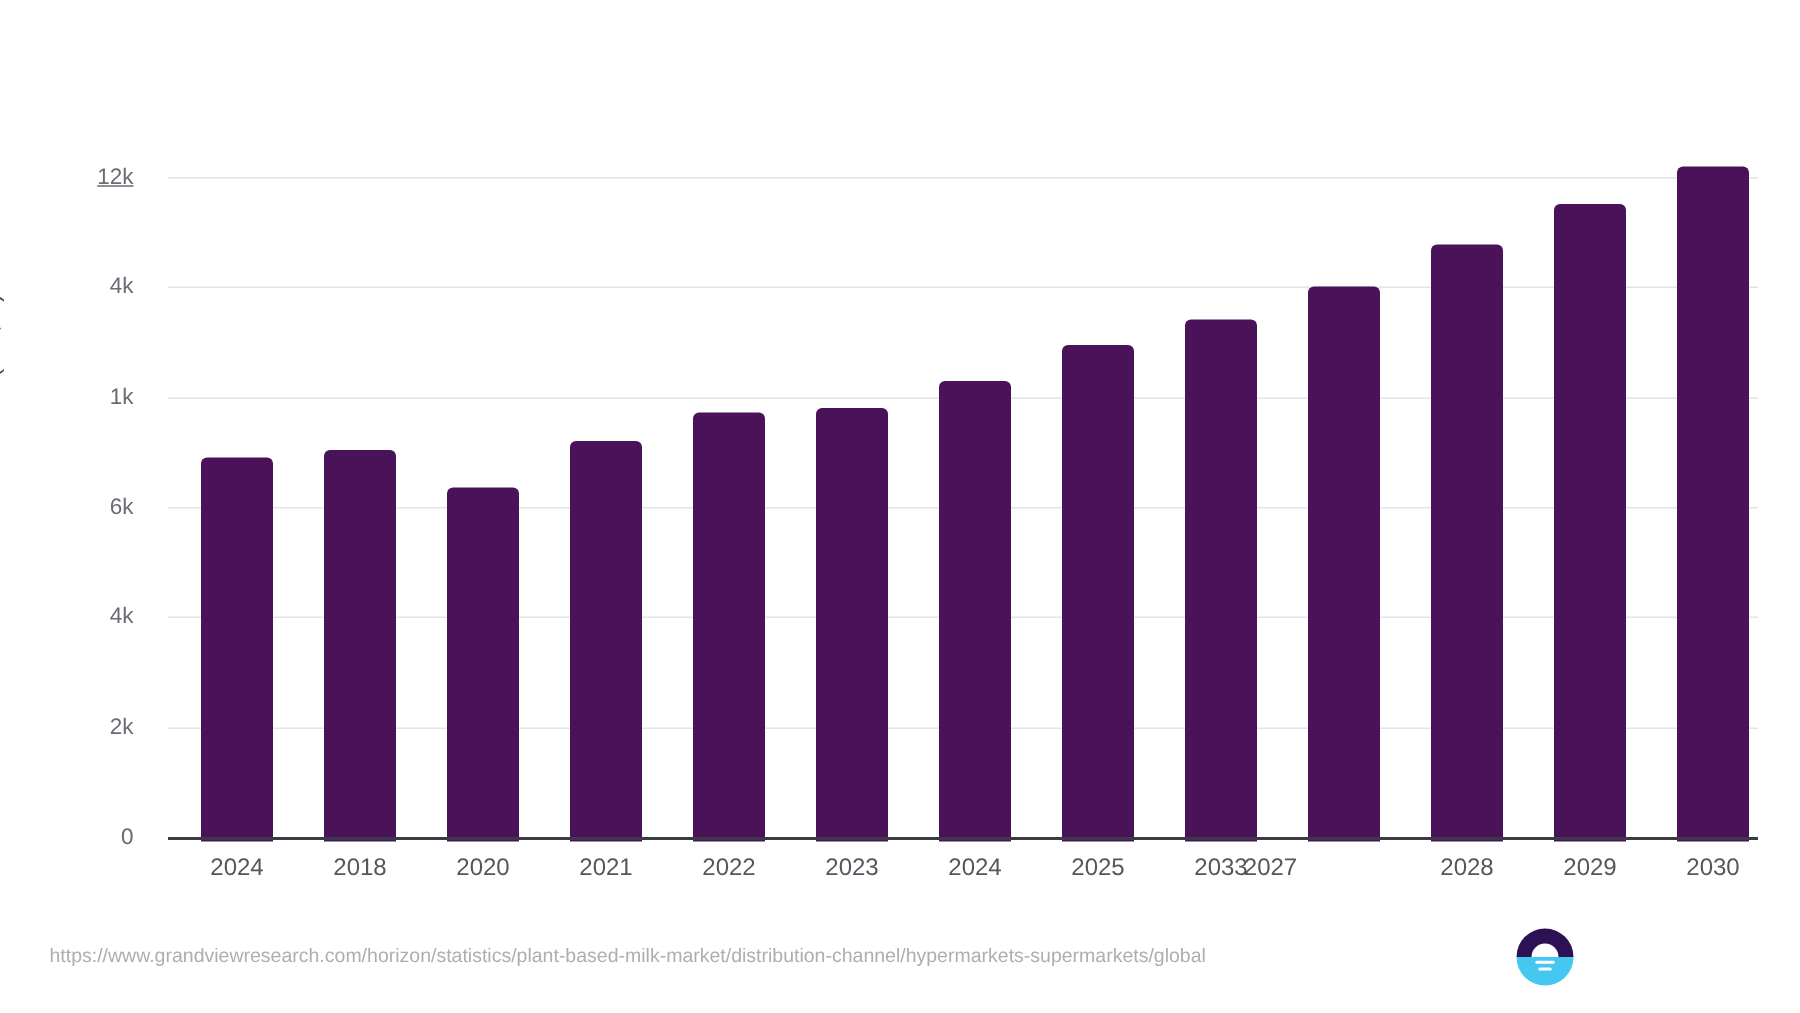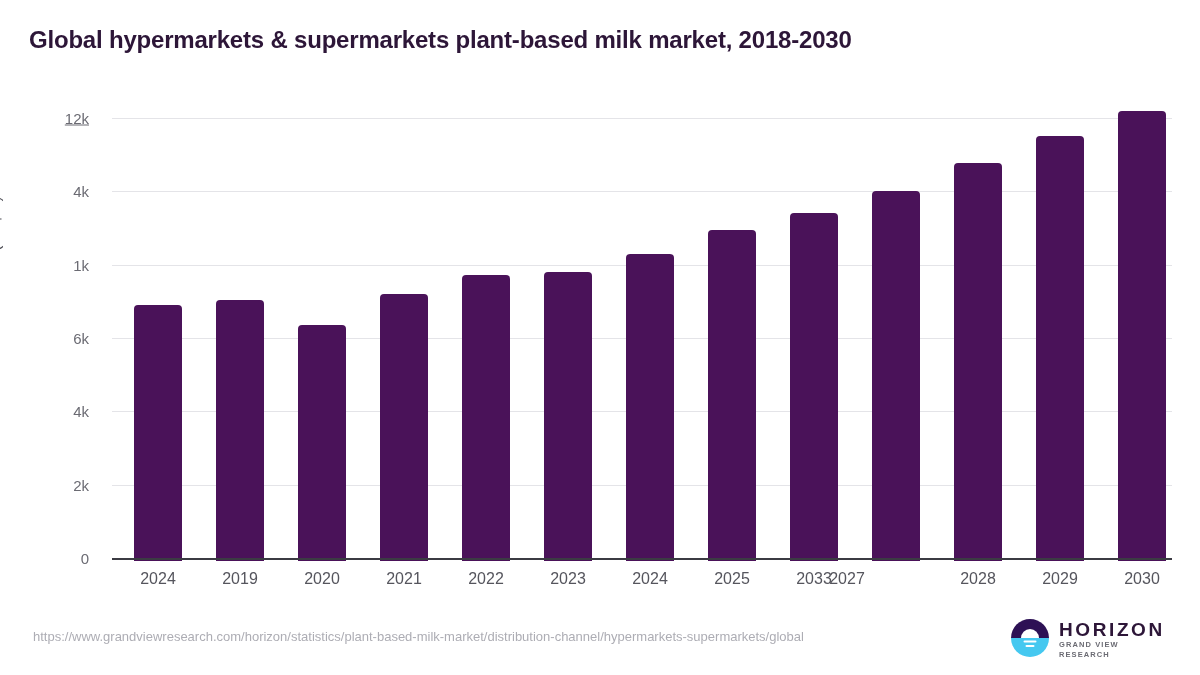--- a/index.html
+++ b/index.html
@@ -141,21 +141,20 @@
     letter-spacing: 1.1px;
     color: #6b6b73;
     line-height: 10px;
   }
 </style>
 </head>
 <body>
 
 <div id="page">
 
-  <div id="chart-title">Global hypermarkets &amp; supermarkets plant-based milk market, 2018-2030</div>
 
   <div id="ylabel">Market Size (US$M)</div>
 
   <div id="y-axis-ticks">
       <div class="ytick-label" style="top: 558px;">0</div>
       <div class="ytick-label" style="top: 484.667px;">2k</div>
       <div class="ytick-label" style="top: 411.333px;">4k</div>
       <div class="ytick-label" style="top: 338px;">6k</div>
       <div class="ytick-label" style="top: 264.667px;">1k</div>
       <div class="ytick-label" style="top: 191.333px;">4k</div>
@@ -210,21 +209,21 @@
         </div>
         <div class="bar-group" style="left: 989px;">
           <div class="bar" style="height: 449.9px; background: rgb(74, 18, 89);"></div>
         </div>
       </div>
   </div>
 
   <div id="axis-baseline"></div>
   <div id="x-axis-ticks">
       <div class="xtick-label" style="left: 117px;">2024</div>
-      <div class="xtick-label" style="left: 199px;">2019</div>
+      <div class="xtick-label" style="left: 199px;">2018</div>
       <div class="xtick-label" style="left: 281px;">2020</div>
       <div class="xtick-label" style="left: 363px;">2021</div>
       <div class="xtick-label" style="left: 445px;">2022</div>
       <div class="xtick-label" style="left: 527px;">2023</div>
       <div class="xtick-label" style="left: 609px;">2024</div>
       <div class="xtick-label" style="left: 691px;">2025</div>
       <div class="xtick-label" style="left: 773px;">2033</div>
       <div class="xtick-label" style="left: 806px;">2027</div>
       <div class="xtick-label" style="left: 937px;">2028</div>
       <div class="xtick-label" style="left: 1019px;">2029</div>
@@ -243,19 +242,15 @@
         </defs>
         <g clip-path="url(#circ)">
           <rect x="0" y="0" width="40" height="20" fill="#2d1155"></rect>
           <rect x="0" y="20" width="40" height="20" fill="#45c8f0"></rect>
           <path d="M20 11 a9 9 0 0 1 9 9 H11 a9 9 0 0 1 9 -9 z" fill="#ffffff"></path>
           <rect x="13.5" y="22.5" width="13" height="2" rx="1" fill="#ffffff"></rect>
           <rect x="15.5" y="27" width="9" height="2" rx="1" fill="#ffffff"></rect>
         </g>
       </svg>
     </span>
-    <span id="logo-text">
-      <span id="logo-wordmark">HORIZON</span>
-      <span id="logo-tagline">GRAND VIEW RESEARCH</span>
-    </span>
   </div>
 
 </div>
 
 </body></html>

